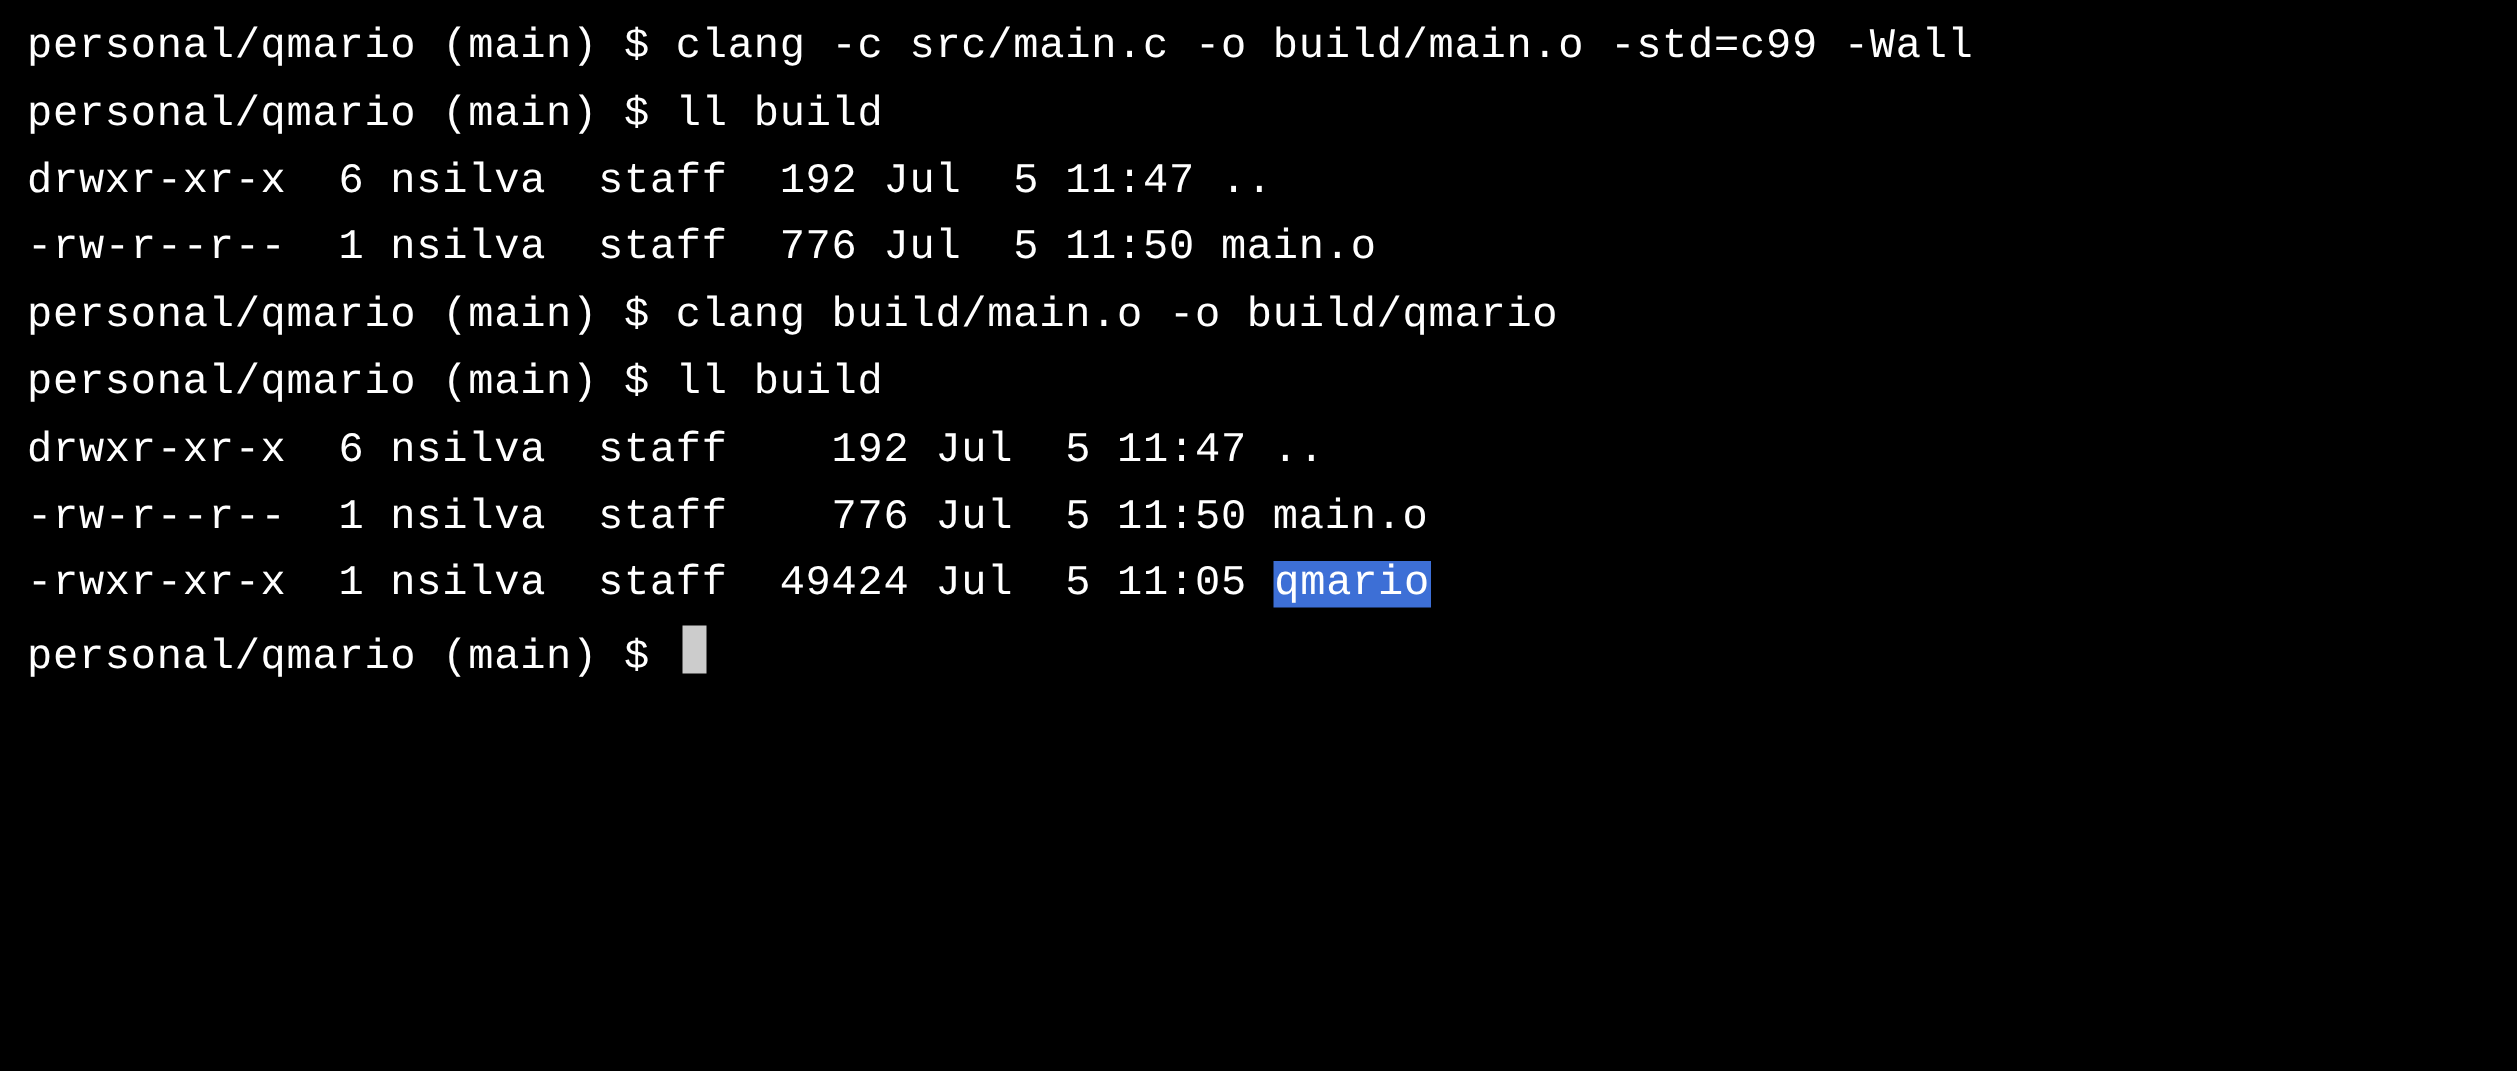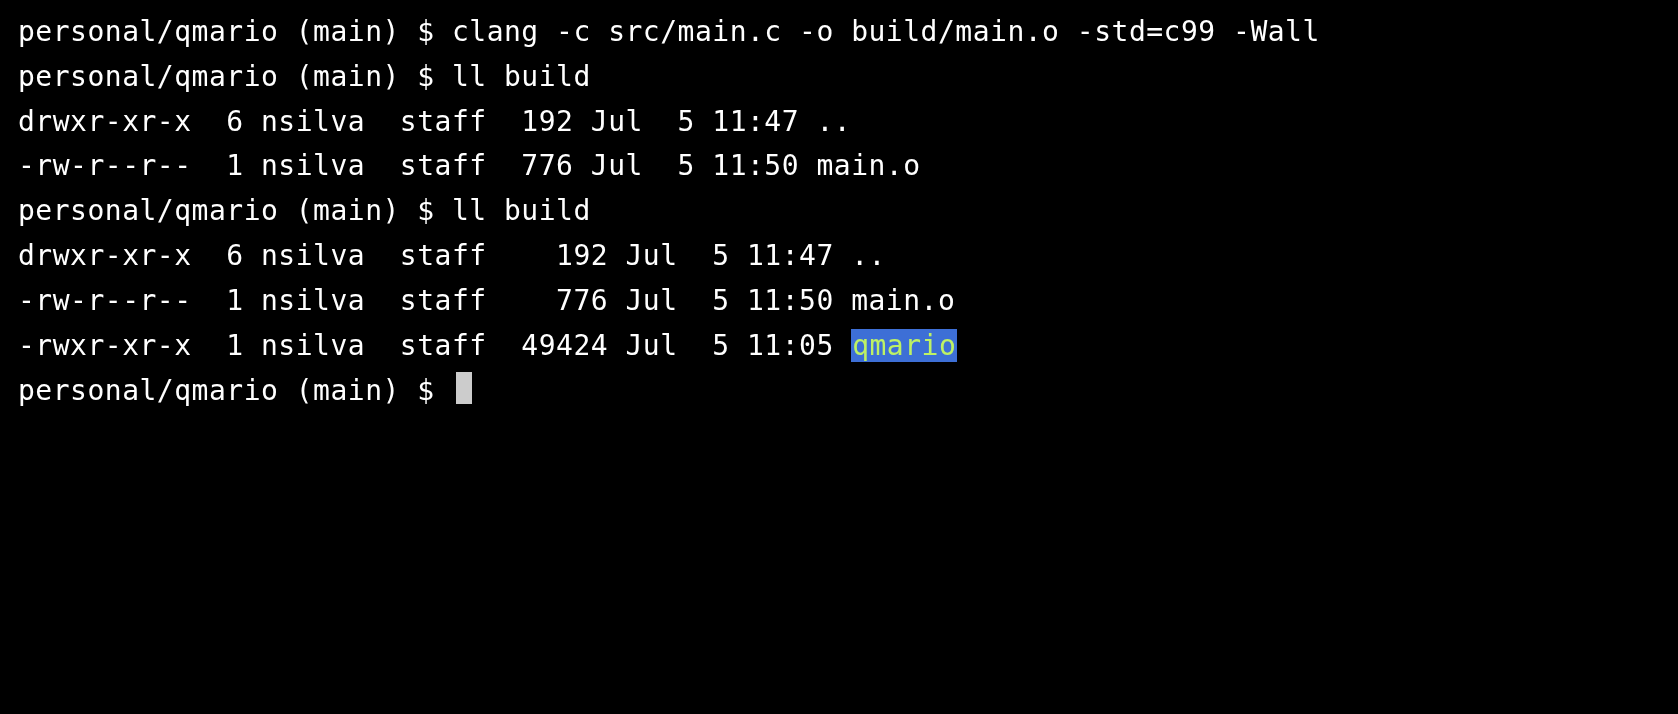--- a/index.html
+++ b/index.html
@@ -1,18 +1,19 @@
 <!DOCTYPE html>
 <html><head>
   <meta charset="utf-8">
   <style>
     * {
       margin: 0;
       padding: 0;
       box-sizing: border-box;
+      font-family: Liberation Mono, monospace;
     }
     body {
       background: #000;
       color: #fff;
       font-family: 'Menlo', 'Monaco', 'Consolas', monospace;
       font-size: 28px;
       line-height: 1.6;
       padding: 10px 18px;
       width: 1678px;
       height: 714px;
@@ -32,36 +33,37 @@
       width: 16px;
       height: 32px;
       background: #ccc;
       vertical-align: text-bottom;
       margin-left: 4px;
       position: relative;
       top: 4px;
     }
     .highlight {
       background: #3d6fd6;
-      color: #bef264;
+      color: #ffffff;
       padding: 0 1px;
     }
   </style>
 </head>
 <body>
 
 <div class="terminal">
 
   <div class="line"><span>personal/qmario (main) $ </span><span>clang -c src/main.c -o build/main.o -std=c99 -Wall</span></div>
 
   <div class="line"><span>personal/qmario (main) $ </span><span>ll build</span></div>
 
   <div class="line">drwxr-xr-x  6 nsilva  staff  192 Jul  5 11:47 ..</div>
   <div class="line">-rw-r--r--  1 nsilva  staff  776 Jul  5 11:50 main.o</div>
 
+  <div class="line"><span>personal/qmario (main) $ </span><span>clang build/main.o -o build/qmario</span></div>
 
   <div class="line"><span>personal/qmario (main) $ </span><span>ll build</span></div>
 
   <div class="line">drwxr-xr-x  6 nsilva  staff    192 Jul  5 11:47 ..</div>
   <div class="line">-rw-r--r--  1 nsilva  staff    776 Jul  5 11:50 main.o</div>
   <div class="line"><span>-rwxr-xr-x  1 nsilva  staff  49424 Jul  5 11:05 </span><span class="highlight">qmario</span></div>
 
   <div class="prompt-line"><span>personal/qmario (main) $ </span><span class="cursor"></span></div>
 
 </div>

